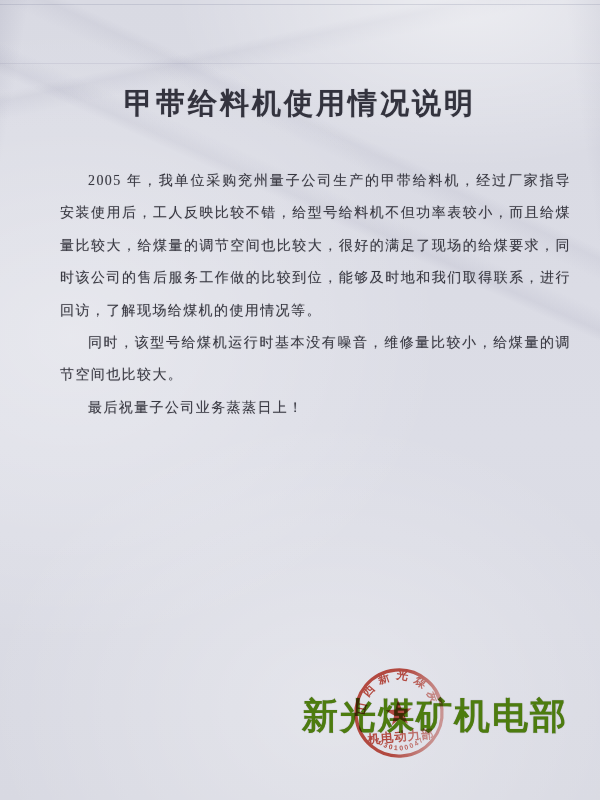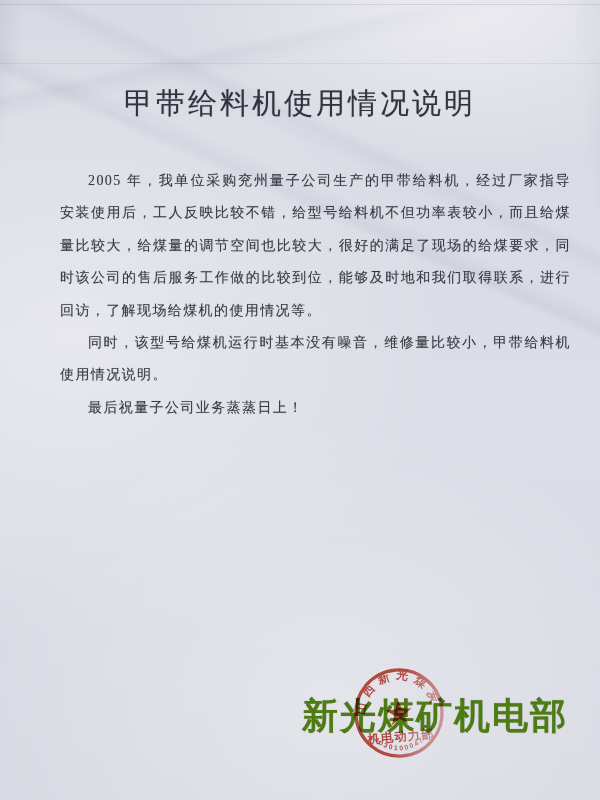--- a/index.html
+++ b/index.html
@@ -23,21 +23,21 @@
       linear-gradient(#d9dae3, #dcdde6 55%, #d8d9e2);
   }
   .scanline { position: absolute; left: 0; width: 600px; height: 1px;
     background: rgba(120,122,152,0.22); }
   .scanline.s1 { top: 4px; }
   .scanline.s2 { top: 63px; opacity: .6; }
 
   .doc-title {
     position: absolute; top: 84px; left: 0; width: 600px;
     text-align: center;
-    font-size: 29px; font-weight: 400; letter-spacing: 3px;
+    font-size: 29px; font-weight: 700; letter-spacing: 3px;
     color: #33333e;
     text-shadow: 0 0 1px rgba(51,51,62,0.35);
   }
   .body-text {
     position: absolute; top: 165px; left: 60px; width: 511px;
     font-size: 14px; line-height: 32.4px;
     color: #383841;
     text-align: justify;
     text-shadow: 0 0 1px rgba(56,56,65,0.30);
   }
@@ -65,21 +65,21 @@
 <body>
 
 <div class="paper"></div>
 <div class="scanline s1"></div>
 <div class="scanline s2"></div>
 
 <h1 class="doc-title">甲带给料机使用情况说明</h1>
 
 <div class="body-text">
   <p>2005 年，我单位采购兖州量子公司生产的甲带给料机，经过厂家指导安装使用后，工人反映比较不错，给型号给料机不但功率表较小，而且给煤量比较大，给煤量的调节空间也比较大，很好的满足了现场的给煤要求，同时该公司的售后服务工作做的比较到位，能够及时地和我们取得联系，进行回访，了解现场给煤机的使用情况等。</p>
-  <p>同时，该型号给煤机运行时基本没有噪音，维修量比较小，甲带给料机使用情况说明。</p>
+  <p>同时，该型号给煤机运行时基本没有噪音，维修量比较小，给煤量的调节空间也比较大。</p>
   <p>最后祝量子公司业务蒸蒸日上！</p>
 </div>
 
 <div class="signature">新光煤矿机电部</div>
 
 <div class="stamp">
   <svg width="130" height="130" viewBox="0 0 160 160">
     <defs>
       <path id="arcTop" d="M 38.6,87.3 A 42,42 0 1 1 121.4,87.3" fill="none"></path>
       <path id="arcBottom" d="M 36.8,95.7 A 46,46 0 0 0 123.2,95.7" fill="none"></path>

